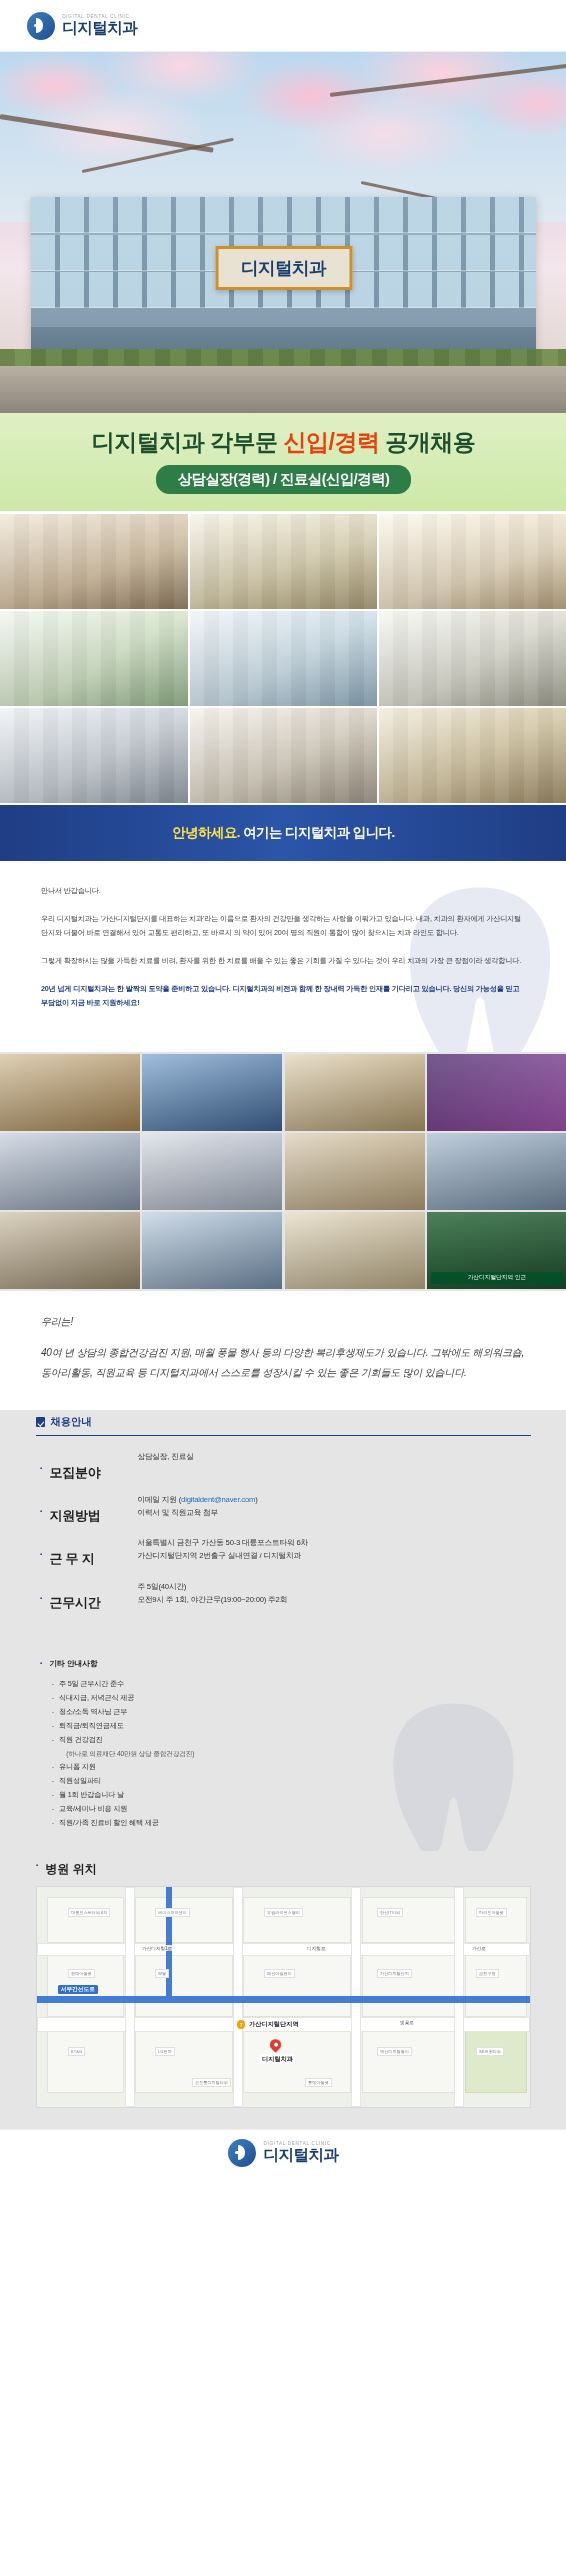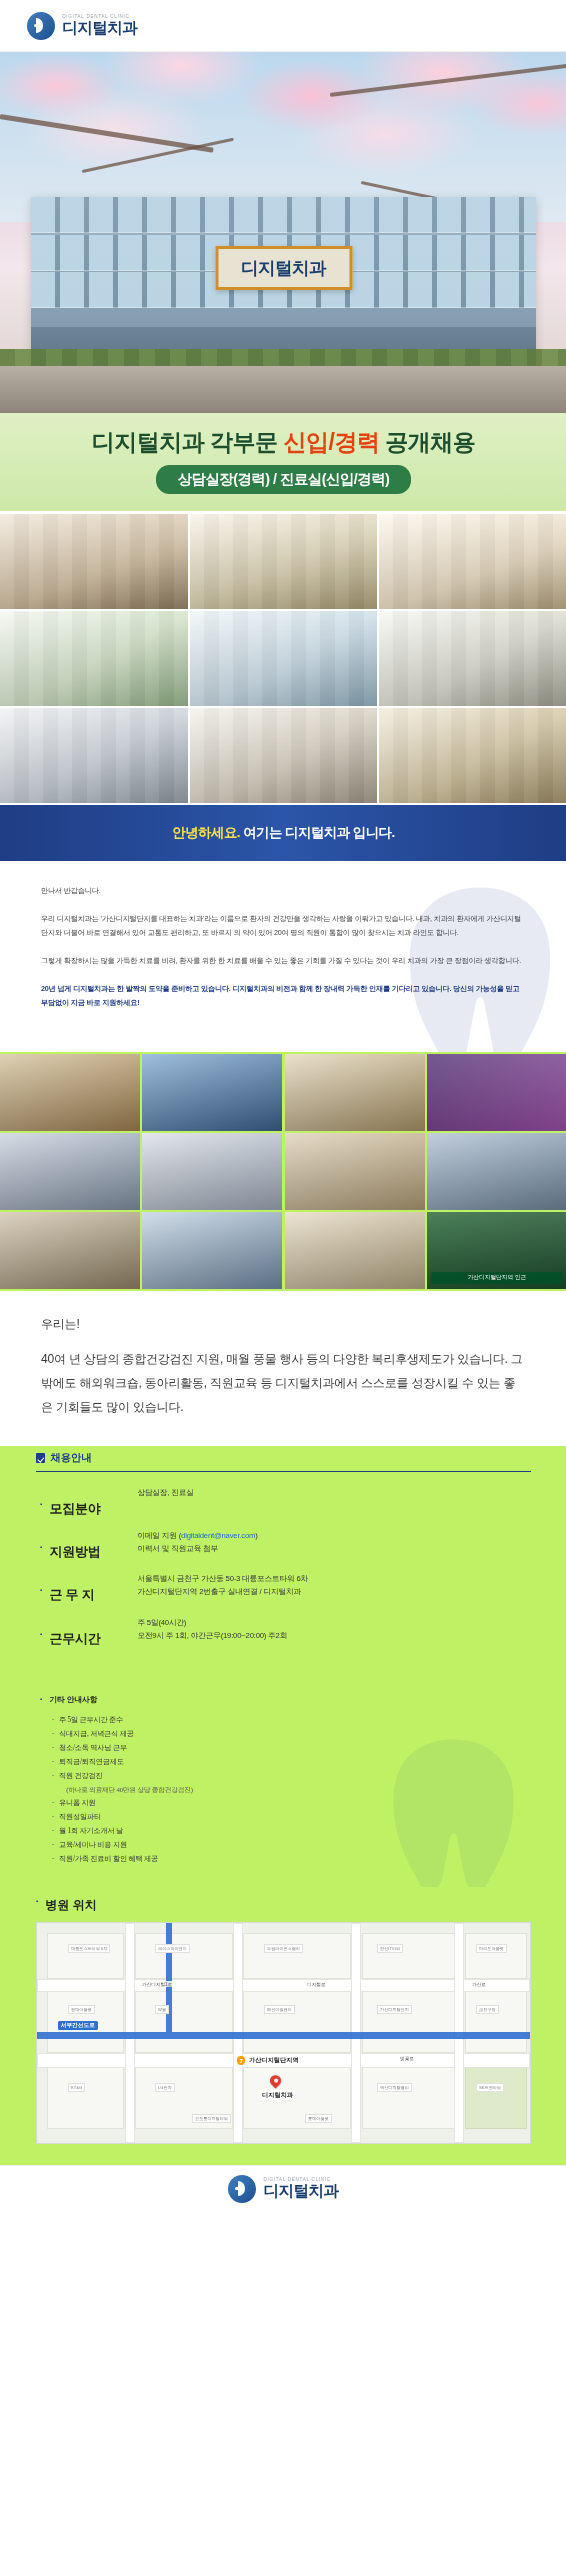--- a/index.html
+++ b/index.html
@@ -4,21 +4,21 @@
 <style>
   * { box-sizing: border-box; }
   html, body {
     margin: 0; padding: 0;
     background: #ffffff;
     font-family: "Liberation Sans", sans-serif;
   }
   .page {
     width: 567px;
     margin: 0 auto;
-    background: #bef264;
+    background: #e5e5e5;
     position: relative;
     overflow: hidden;
   }
 
   
   .site-header {
     height: 52px;
     background: #ffffff;
     display: flex;
     align-items: center;
@@ -253,22 +253,22 @@
     padding: 2.1px 0; border-radius: 1.5px;
     z-index: 2;
   }
 
   
   .closing {
     padding: 20.6px 41px 15.5px;
     background: #ffffff;
   }
   .closing p {
-    font-size: 12px; line-height: 2.0; color: #3a3a3a;
-    margin: 0 0 11.3px; letter-spacing: -0.2px;
+    font-size: 10px; line-height: 2.0; color: #3a3a3a;
+    margin: 0 0 11.3px; letter-spacing: -0.2px; font-style: italic;
   }
 
   
   .section {
     padding: 5.2px 36px 0;
     position: relative;
   }
   .section-title {
     display: flex; align-items: center; gap: 5.2px;
     font-size: 10.3px; font-weight: bold; color: #1f3d84;
@@ -315,21 +315,20 @@
     letter-spacing: -0.2px;
   }
   .info-value .mail { color: #1f6fbf; }
   .info-value .sub { display: block; }
 
   
   .notes-wrap {
     padding: 36px 36px 20.6px;
     position: relative;
     overflow: hidden;
-    font-family: Liberation Serif, serif;
   }
   .notes-title {
     font-size: 7.7px; font-weight: bold; color: #222;
     padding-left: 13.4px; position: relative; margin-bottom: 8.2px;
   }
   .notes-title:before {
     content: "▪"; position: absolute; left: 4.1px; top: 0; color: #1f3d84; font-size: 6.2px;
   }
   .notes-list { margin: 0; padding: 0 0 0 23px; list-style: none; }
   .notes-list li {
@@ -577,21 +576,21 @@
     <div class="notes-title">기타 안내사항</div>
     <ul class="notes-list">
       <li>주 5일 근무시간 준수</li>
       <li>식대지급, 저녁근식 제공</li>
       <li>청소/소독 역사님 근무</li>
       <li>퇴직금/퇴직연금제도</li>
       <li>직원 건강검진</li>
       <li class="indent">(하나로 의료재단 40만원 상당 종합건강검진)</li>
       <li>유니폼 지원</li>
       <li>직원성일파티</li>
-      <li>월 1회 자기소개서 날</li>
+      <li>월 1회 반갑습니다 날</li>
       <li>교육/세미나 비용 지원</li>
       <li>직원/가족 진료비 할인 혜택 제공</li>
     </ul>
   </div>
 
   <div class="map-section">
     <div class="map-title">병원 위치</div>
     <div class="map">
 
       <div class="map-block" style="left:10.3px;  top:9.3px;  width:77px; height:46px;"></div>

